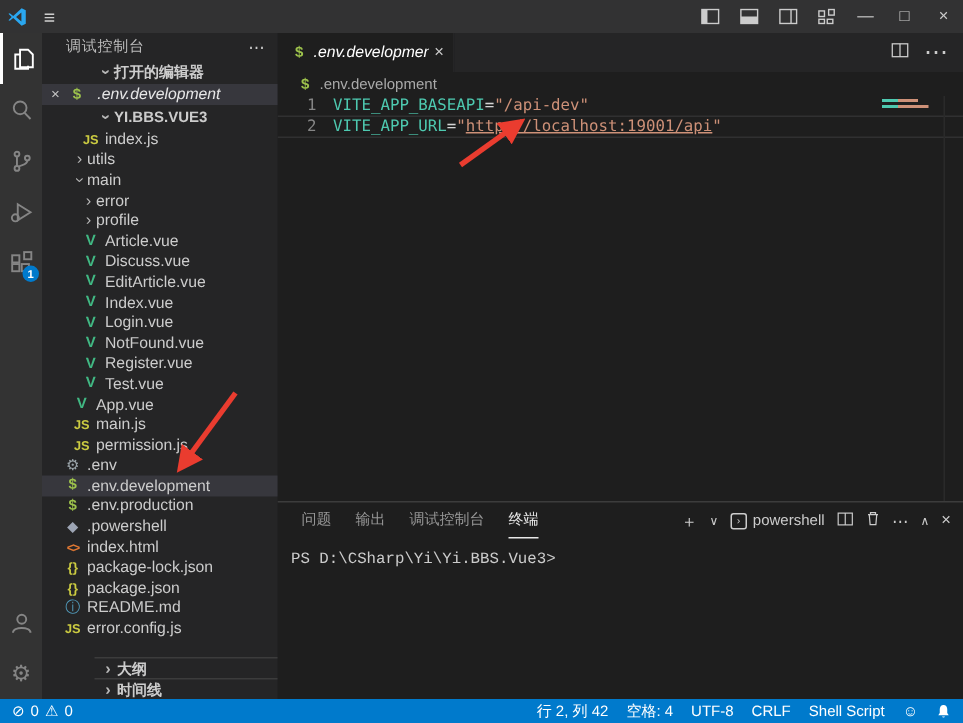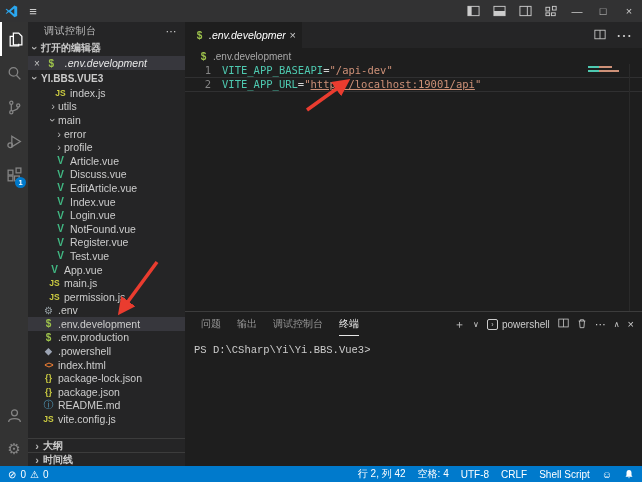--- a/index.html
+++ b/index.html
@@ -24,21 +24,21 @@
   .ab-icon.active { color:#ffffff; border-left:2px solid #ffffff; }
   .ab-icon svg { stroke:currentColor; fill:none; stroke-width:1.2; }
   .ab-badge { position:absolute; right:2px; bottom:4px; min-width:11px; height:11px; border-radius:6px; background:#007acc; color:#fff; font-size:7.5px; line-height:11px; text-align:center; font-weight:bold; }
   .ab-bottom { margin-top:auto; display:flex; flex-direction:column; align-items:center; }
   .gear-glyph { font-size:15px; color:#858585; }
 
   
   .sidebar { width:157px; background:#252526; display:flex; flex-direction:column; font-size:10.5px; position:relative; }
   .sb-header { height:18px; display:flex; align-items:center; padding:0 8px 0 16px; color:#bbbbbb; font-size:10px; letter-spacing:.5px; }
   .sb-header .dots { margin-left:auto; color:#cccccc; cursor:pointer; font-size:11px; }
-  .sb-section { height:16px; display:flex; align-items:center; font-weight:bold; color:#cccccc; cursor:pointer; padding-left:2px; font-size:10px; }
+  .sb-section { height:16px; display:flex; align-items:center; font-weight:bold; color:#cccccc; cursor:pointer; padding-left:2px; font-size:10px;margin-left:35px; }
   .sb-section .chev { margin-right:1px; }
   .openeditor-item { height:14px; display:flex; align-items:center; background:#37373d; padding-left:6px; cursor:pointer; }
   .openeditor-item .close { color:#c5c5c5; font-size:10px; margin-right:5px; }
   .openeditor-item .label { font-style:italic; color:#e7e7e7; margin-left:4px; }
   .tree { flex:0 0 auto; }
   .trow { height:13.6px; display:flex; align-items:center; cursor:pointer; white-space:nowrap; }
   .trow.sel { background:#37373d; }
   .tlabel { color:#cccccc; }
   .chev { display:inline-block; width:10px; color:#b8b8b8; font-size:11px; text-align:center; line-height:10px; }
   .chev.e { transform:rotate(90deg); }
@@ -72,21 +72,21 @@
   .seg-op { color:#d4d4d4; }
   .seg-str { color:#ce9178; }
   .seg-link { color:#ce9178; text-decoration:underline; cursor:pointer; }
   .minimap { position:absolute; top:2px; right:18px; width:36px; }
   .mm-line { height:2px; margin-bottom:2px; }
   .mm-1 { width:24px; background:linear-gradient(90deg,#4ec9b0 45%,#ce9178 45%); }
   .mm-2 { width:31px; background:linear-gradient(90deg,#4ec9b0 35%,#ce9178 35%); }
   .scroll-col { position:absolute; top:0; bottom:0; right:0; width:13px; border-left:1px solid #2a2a2a; }
 
   
-  .panel { height:155px; border-top:1px solid #3c3c3c; display:flex; flex-direction:column; }
+  .panel { height:132px; border-top:1px solid #3c3c3c; display:flex; flex-direction:column; }
   .panel-header { height:24px; display:flex; align-items:center; padding:0 8px; }
   .panel-tabs { display:flex; gap:16px; padding-left:8px; font-size:10px; }
   .ptab { color:#969696; text-transform:uppercase; cursor:pointer; height:24px; line-height:24px; }
   .ptab.active { color:#e7e7e7; border-bottom:1px solid #e7e7e7; }
   .panel-actions { margin-left:auto; display:flex; align-items:center; gap:8px; color:#cccccc; font-size:11px; }
   .ps-chip { display:flex; align-items:center; gap:4px; font-size:10px; color:#cccccc; }
   .ps-box { width:11px; height:11px; border:1px solid #cccccc; border-radius:2px; font-size:7px; line-height:9px; text-align:center; color:#cccccc; }
   .terminal-body { flex:1; padding:8px 0 0 9px; font-family:Liberation Mono, monospace; font-size:10.5px; color:#cccccc; }
 
   
@@ -302,21 +302,21 @@
         <div class="trow" style="padding-left: 14px;">
           <span class="fi json">{}</span>
           <span class="tlabel">package.json</span>
         </div>
         <div class="trow" style="padding-left: 14px;">
           <span class="fi info">ⓘ</span>
           <span class="tlabel">README.md</span>
         </div>
         <div class="trow" style="padding-left: 14px;">
           <span class="fi js">JS</span>
-          <span class="tlabel">vite.config.js</span>
+          <span class="tlabel">error.config.js</span>
         </div>
       </div>
     <div class="sb-bottom">
       <div class="sb-section">
         <span class="chev">›</span>
         <span>大纲</span>
       </div>
       <div class="sb-section">
         <span class="chev">›</span>
         <span>时间线</span>

